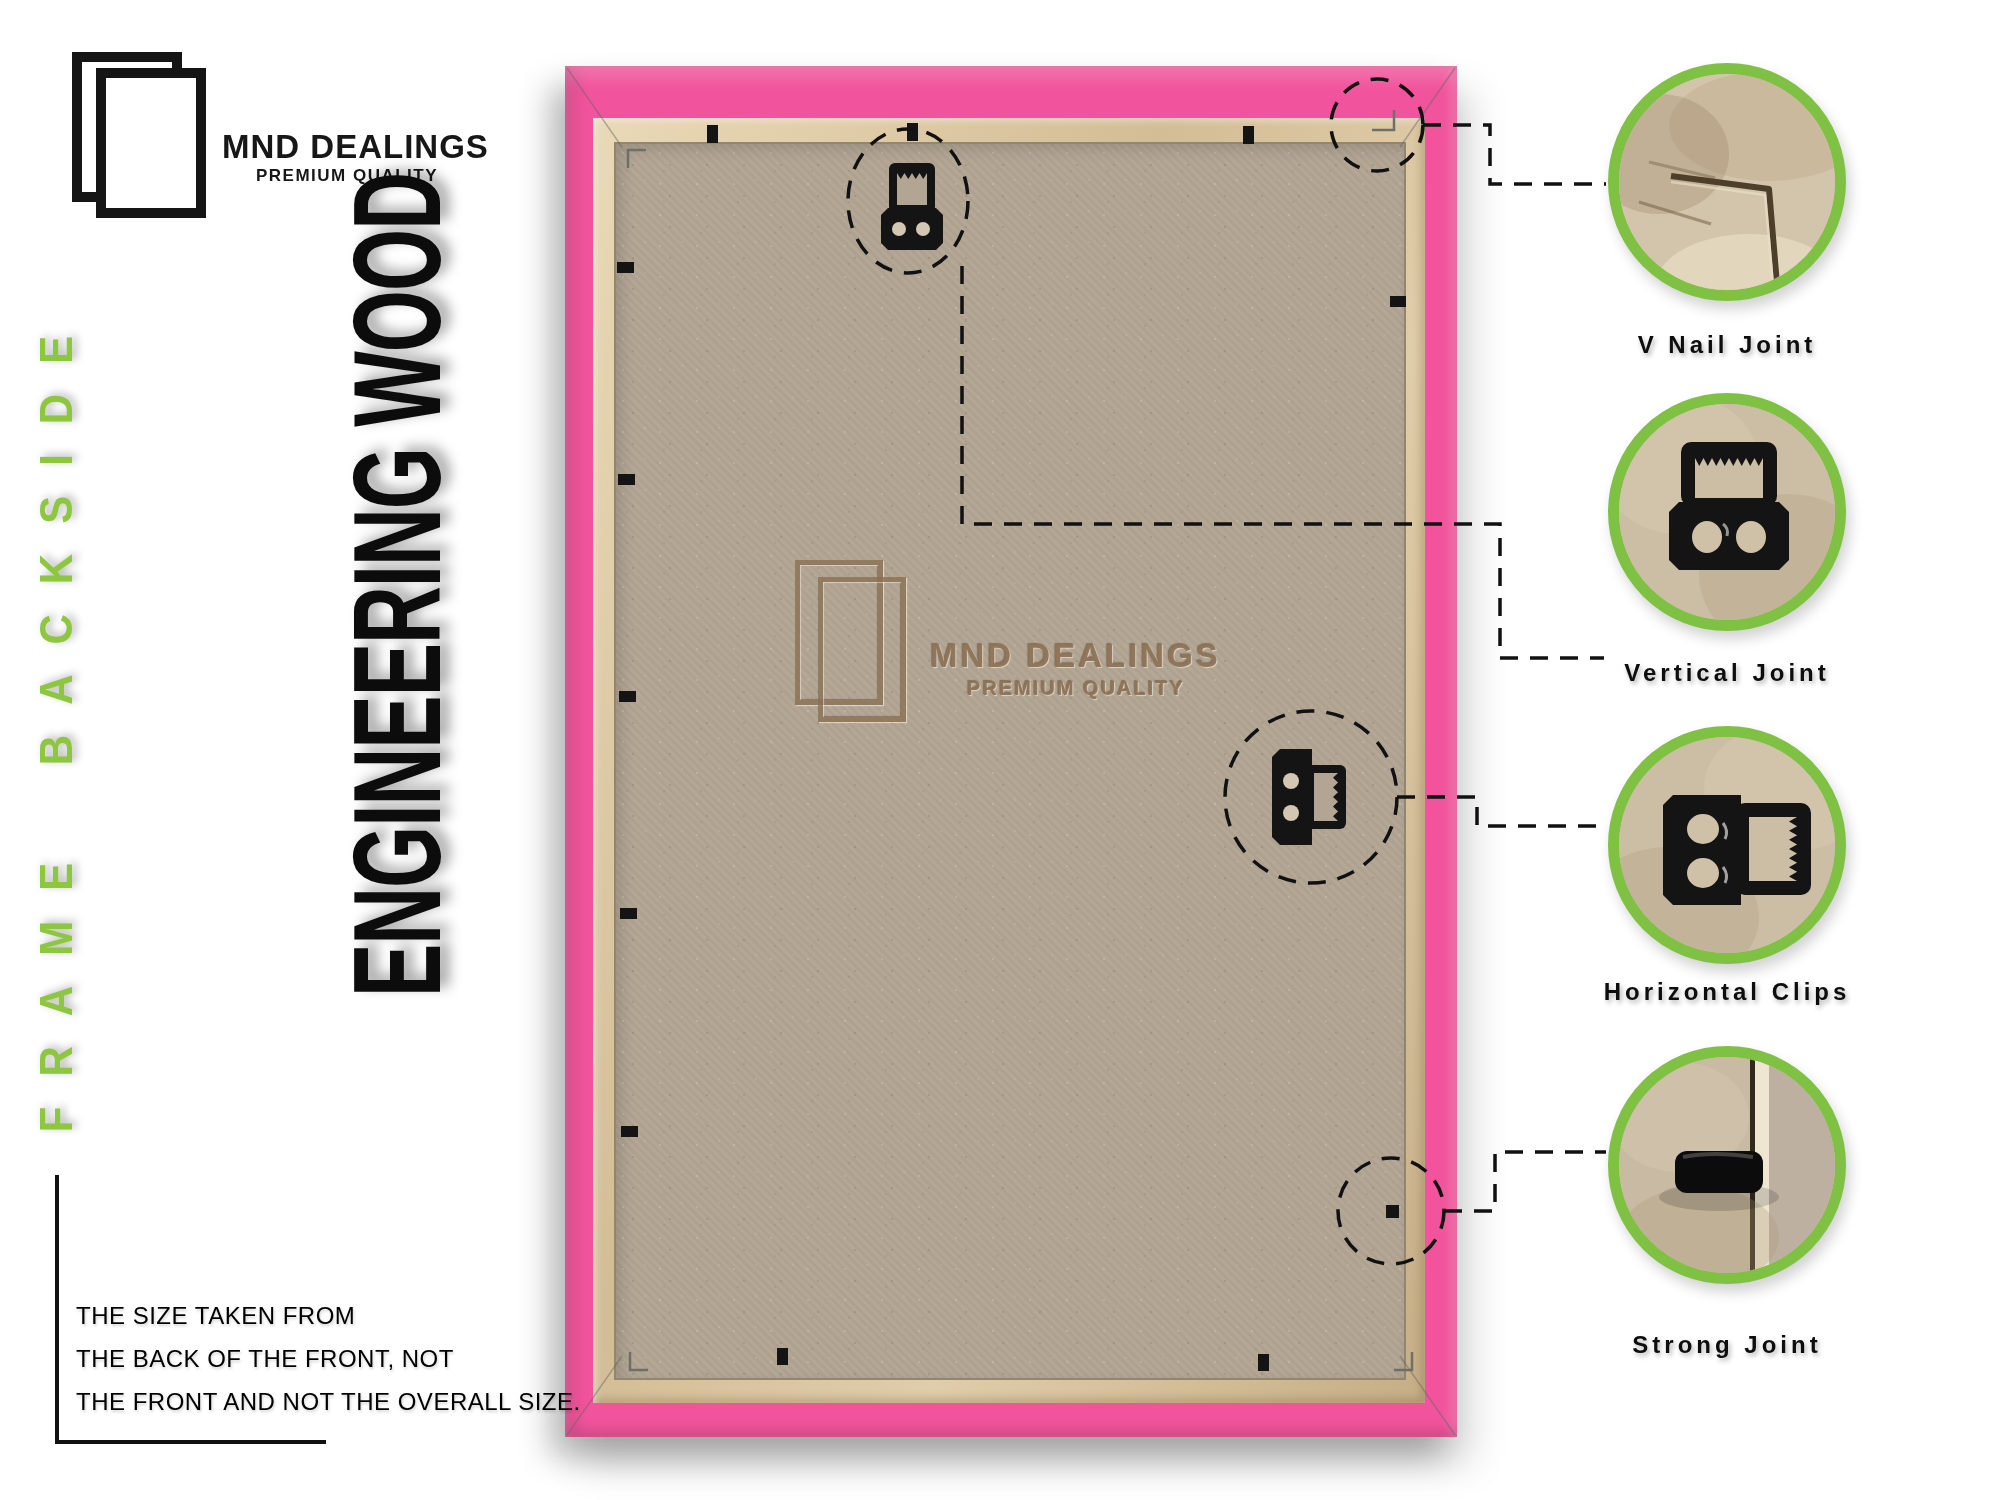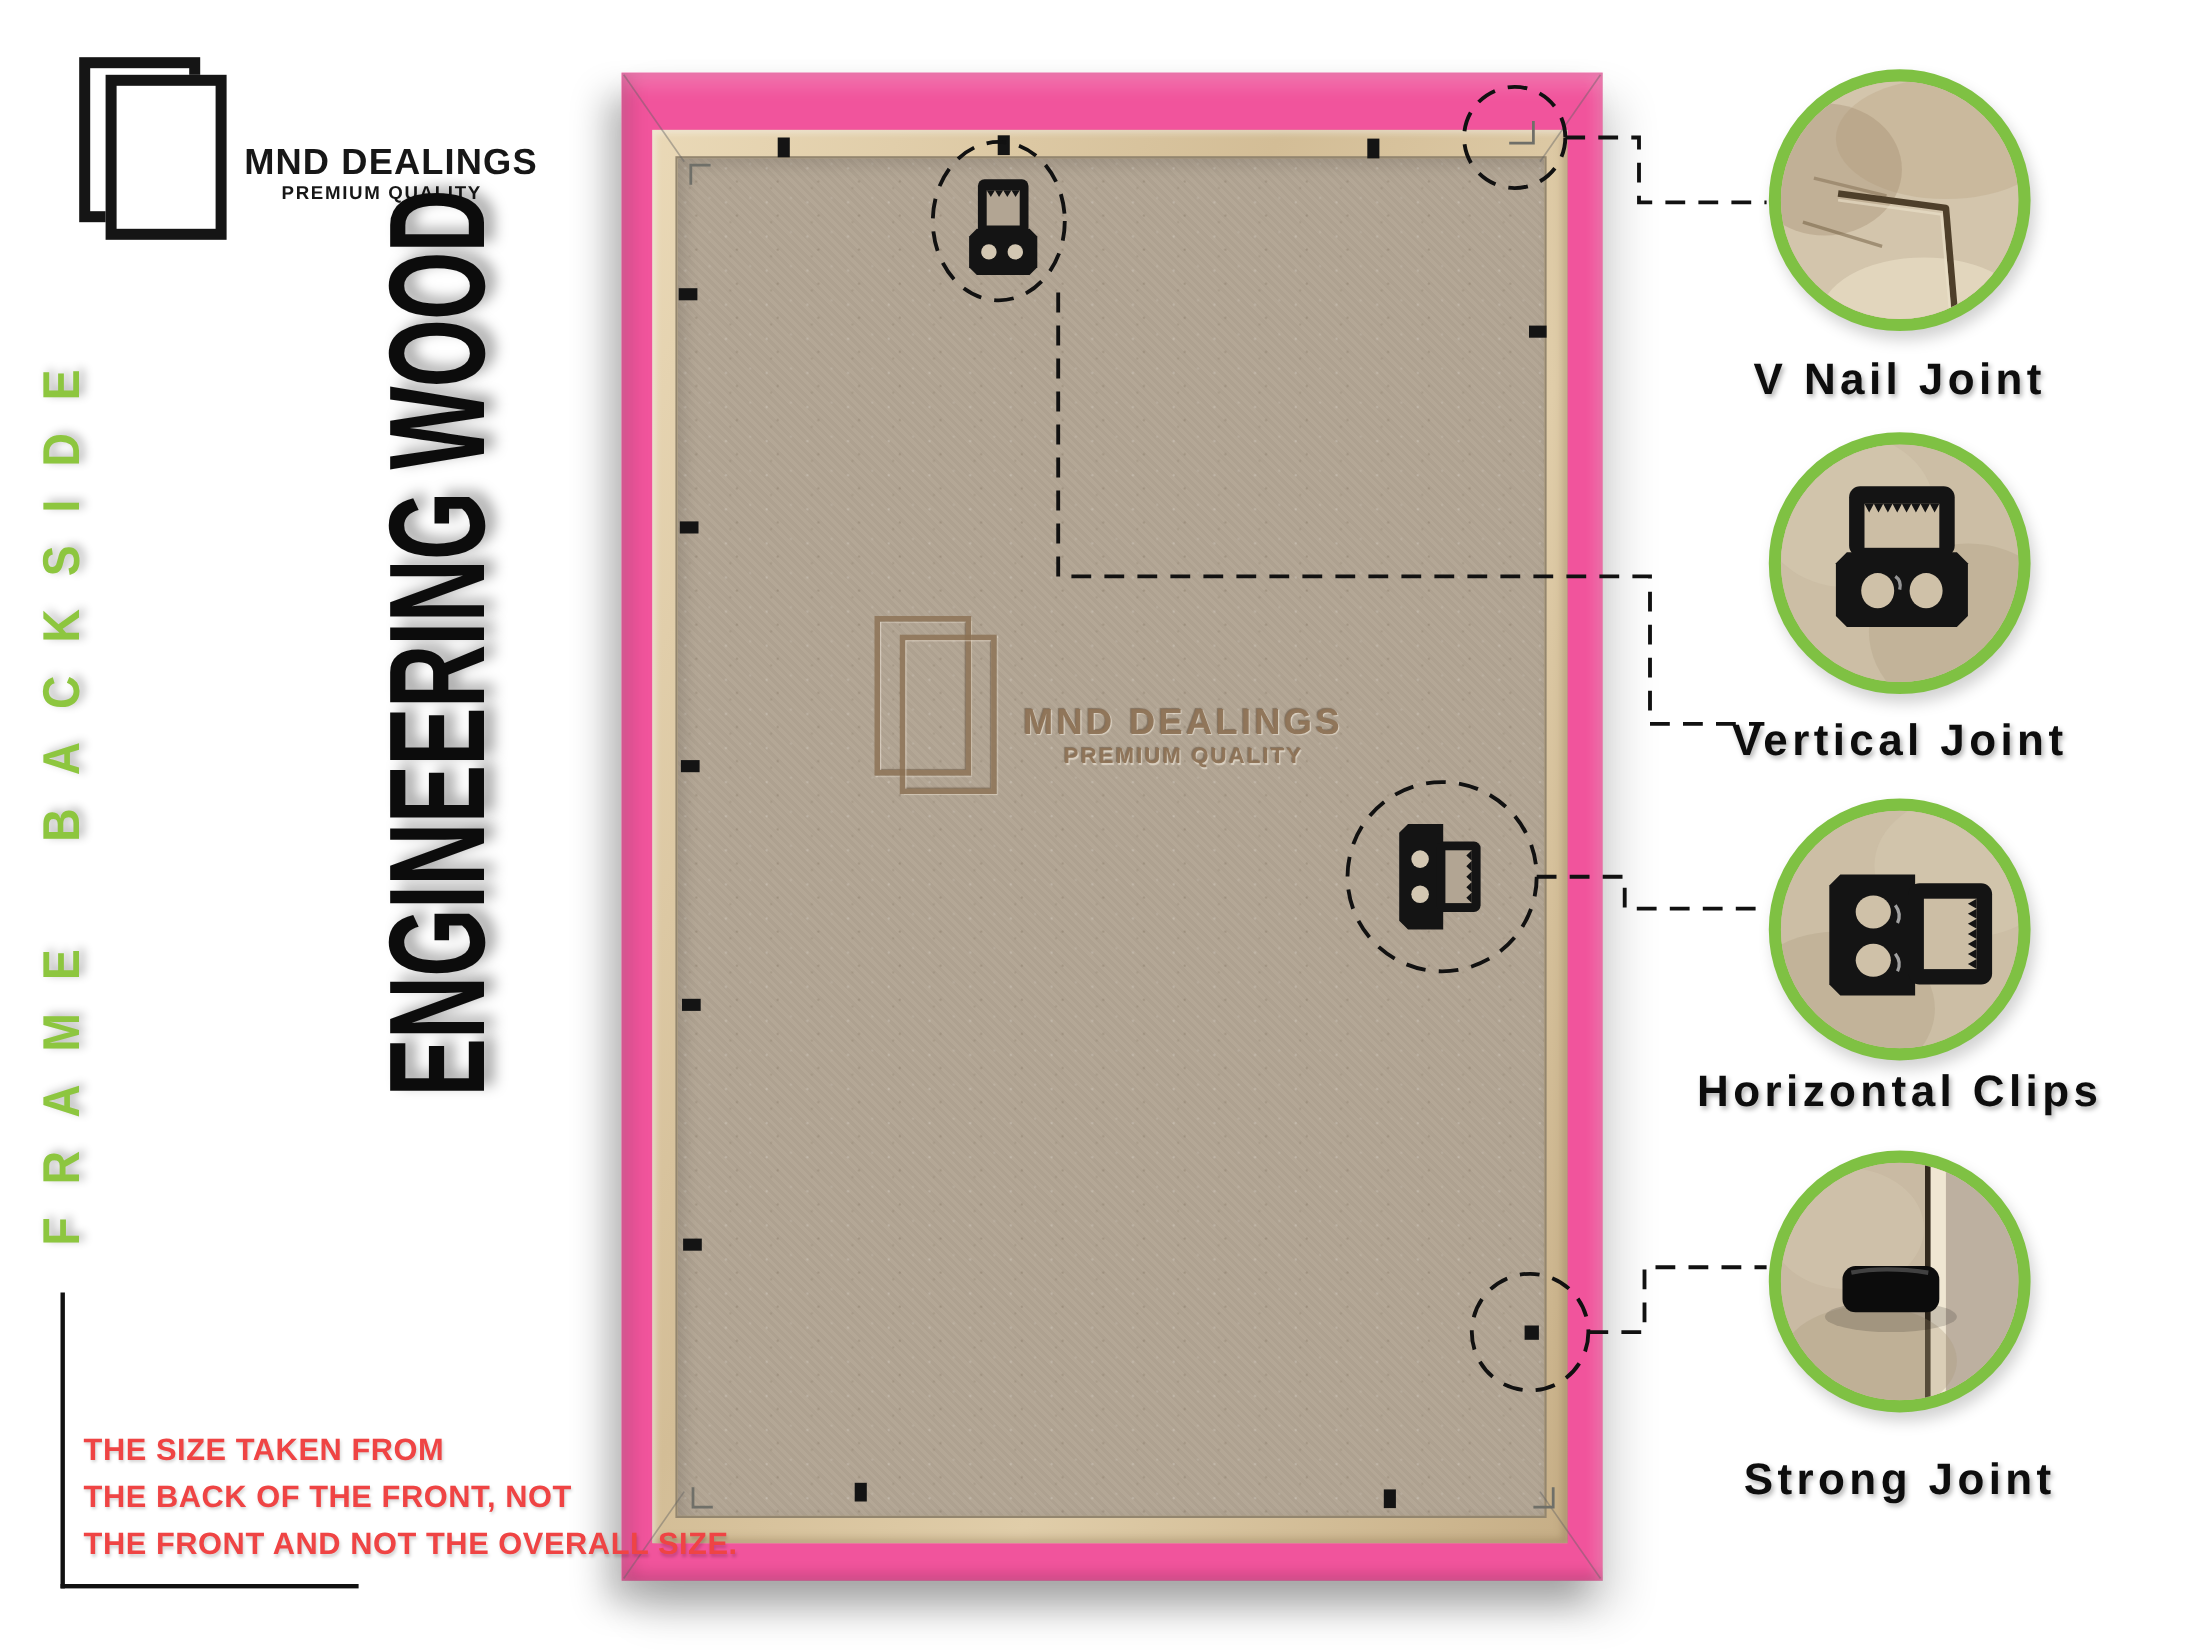--- a/index.html
+++ b/index.html
@@ -61,28 +61,28 @@
   .dash{fill:none;stroke:#111;stroke-width:3.5;stroke-dasharray:18 12;}
   .miter{stroke:rgba(100,100,100,.45);stroke-width:1.5;}
   .lipmark{fill:none;stroke:#6f6f68;stroke-width:2.5;}
   .hw{fill:#141414;}
   .hole{fill:#d3c7b2;}
 
   
   .callout-circle{position:absolute;width:238px;height:238px;border-radius:50%;
       border:11px solid #7fc143;box-sizing:border-box;overflow:hidden;background:#cfc1a8;
       box-shadow:4px 8px 14px rgba(0,0,0,.18);}
-  .callout-label span{display:block;white-space:nowrap;font-size:40px;font-weight:bold;
+  .callout-label span{display:block;white-space:nowrap;font-size:24px;font-weight:bold;
       letter-spacing:4px;color:#0d0d0d;text-shadow:2px 3px 5px rgba(0,0,0,.30);}
 
   
   .foot-rule{position:absolute;left:55px;top:1175px;width:267px;height:265px;
       border-left:4px solid #111;border-bottom:4px solid #111;}
-  .foot-line{position:absolute;left:76px;font-size:28px;font-weight:bold;letter-spacing:.5px;
-      color:#ef4444;white-space:nowrap;text-shadow:1px 2px 3px rgba(0,0,0,.18);}
+  .foot-line{position:absolute;left:76px;font-size:24px;font-weight:normal;letter-spacing:.5px;
+      color:#000000;white-space:nowrap;text-shadow:1px 2px 3px rgba(0,0,0,.18);}
 </style>
 </head>
 <body>
 
 <div id="canvas">
 
   <div class="logo-rect logo-back"></div>
   <div class="logo-rect logo-front"></div>
   <div class="brand-title">MND DEALINGS</div>
   <div class="brand-sub">PREMIUM QUALITY</div>

